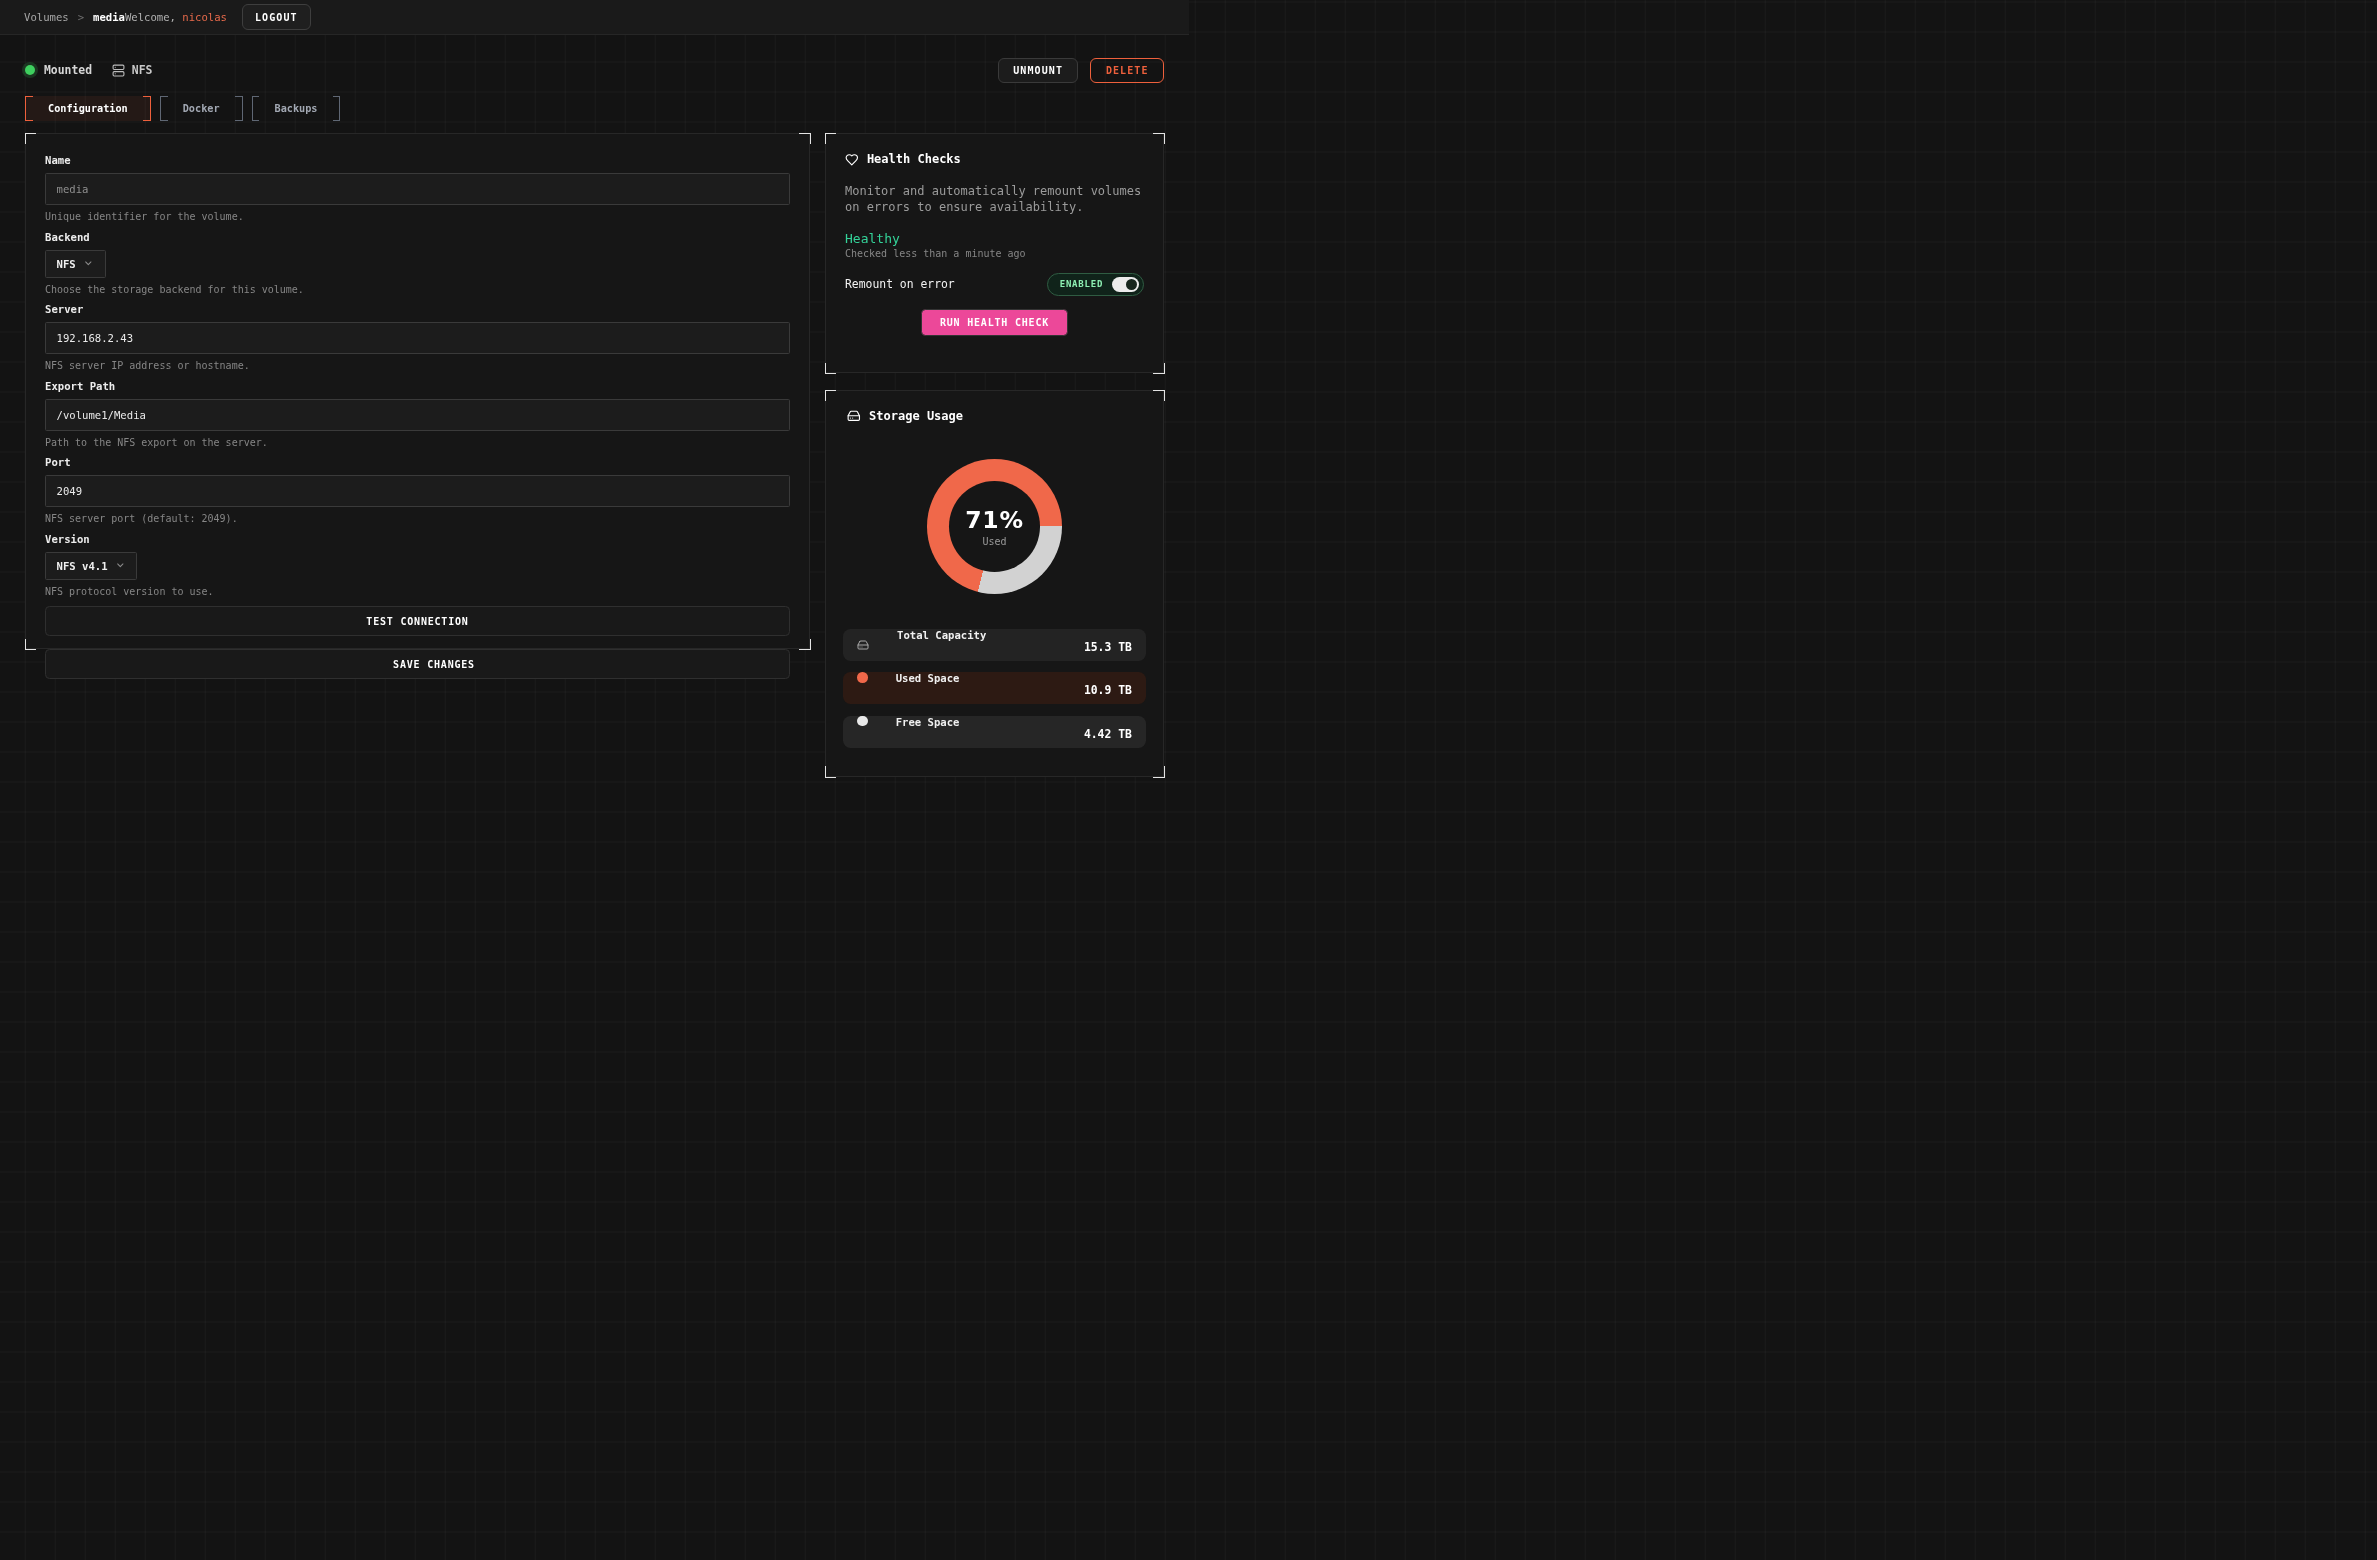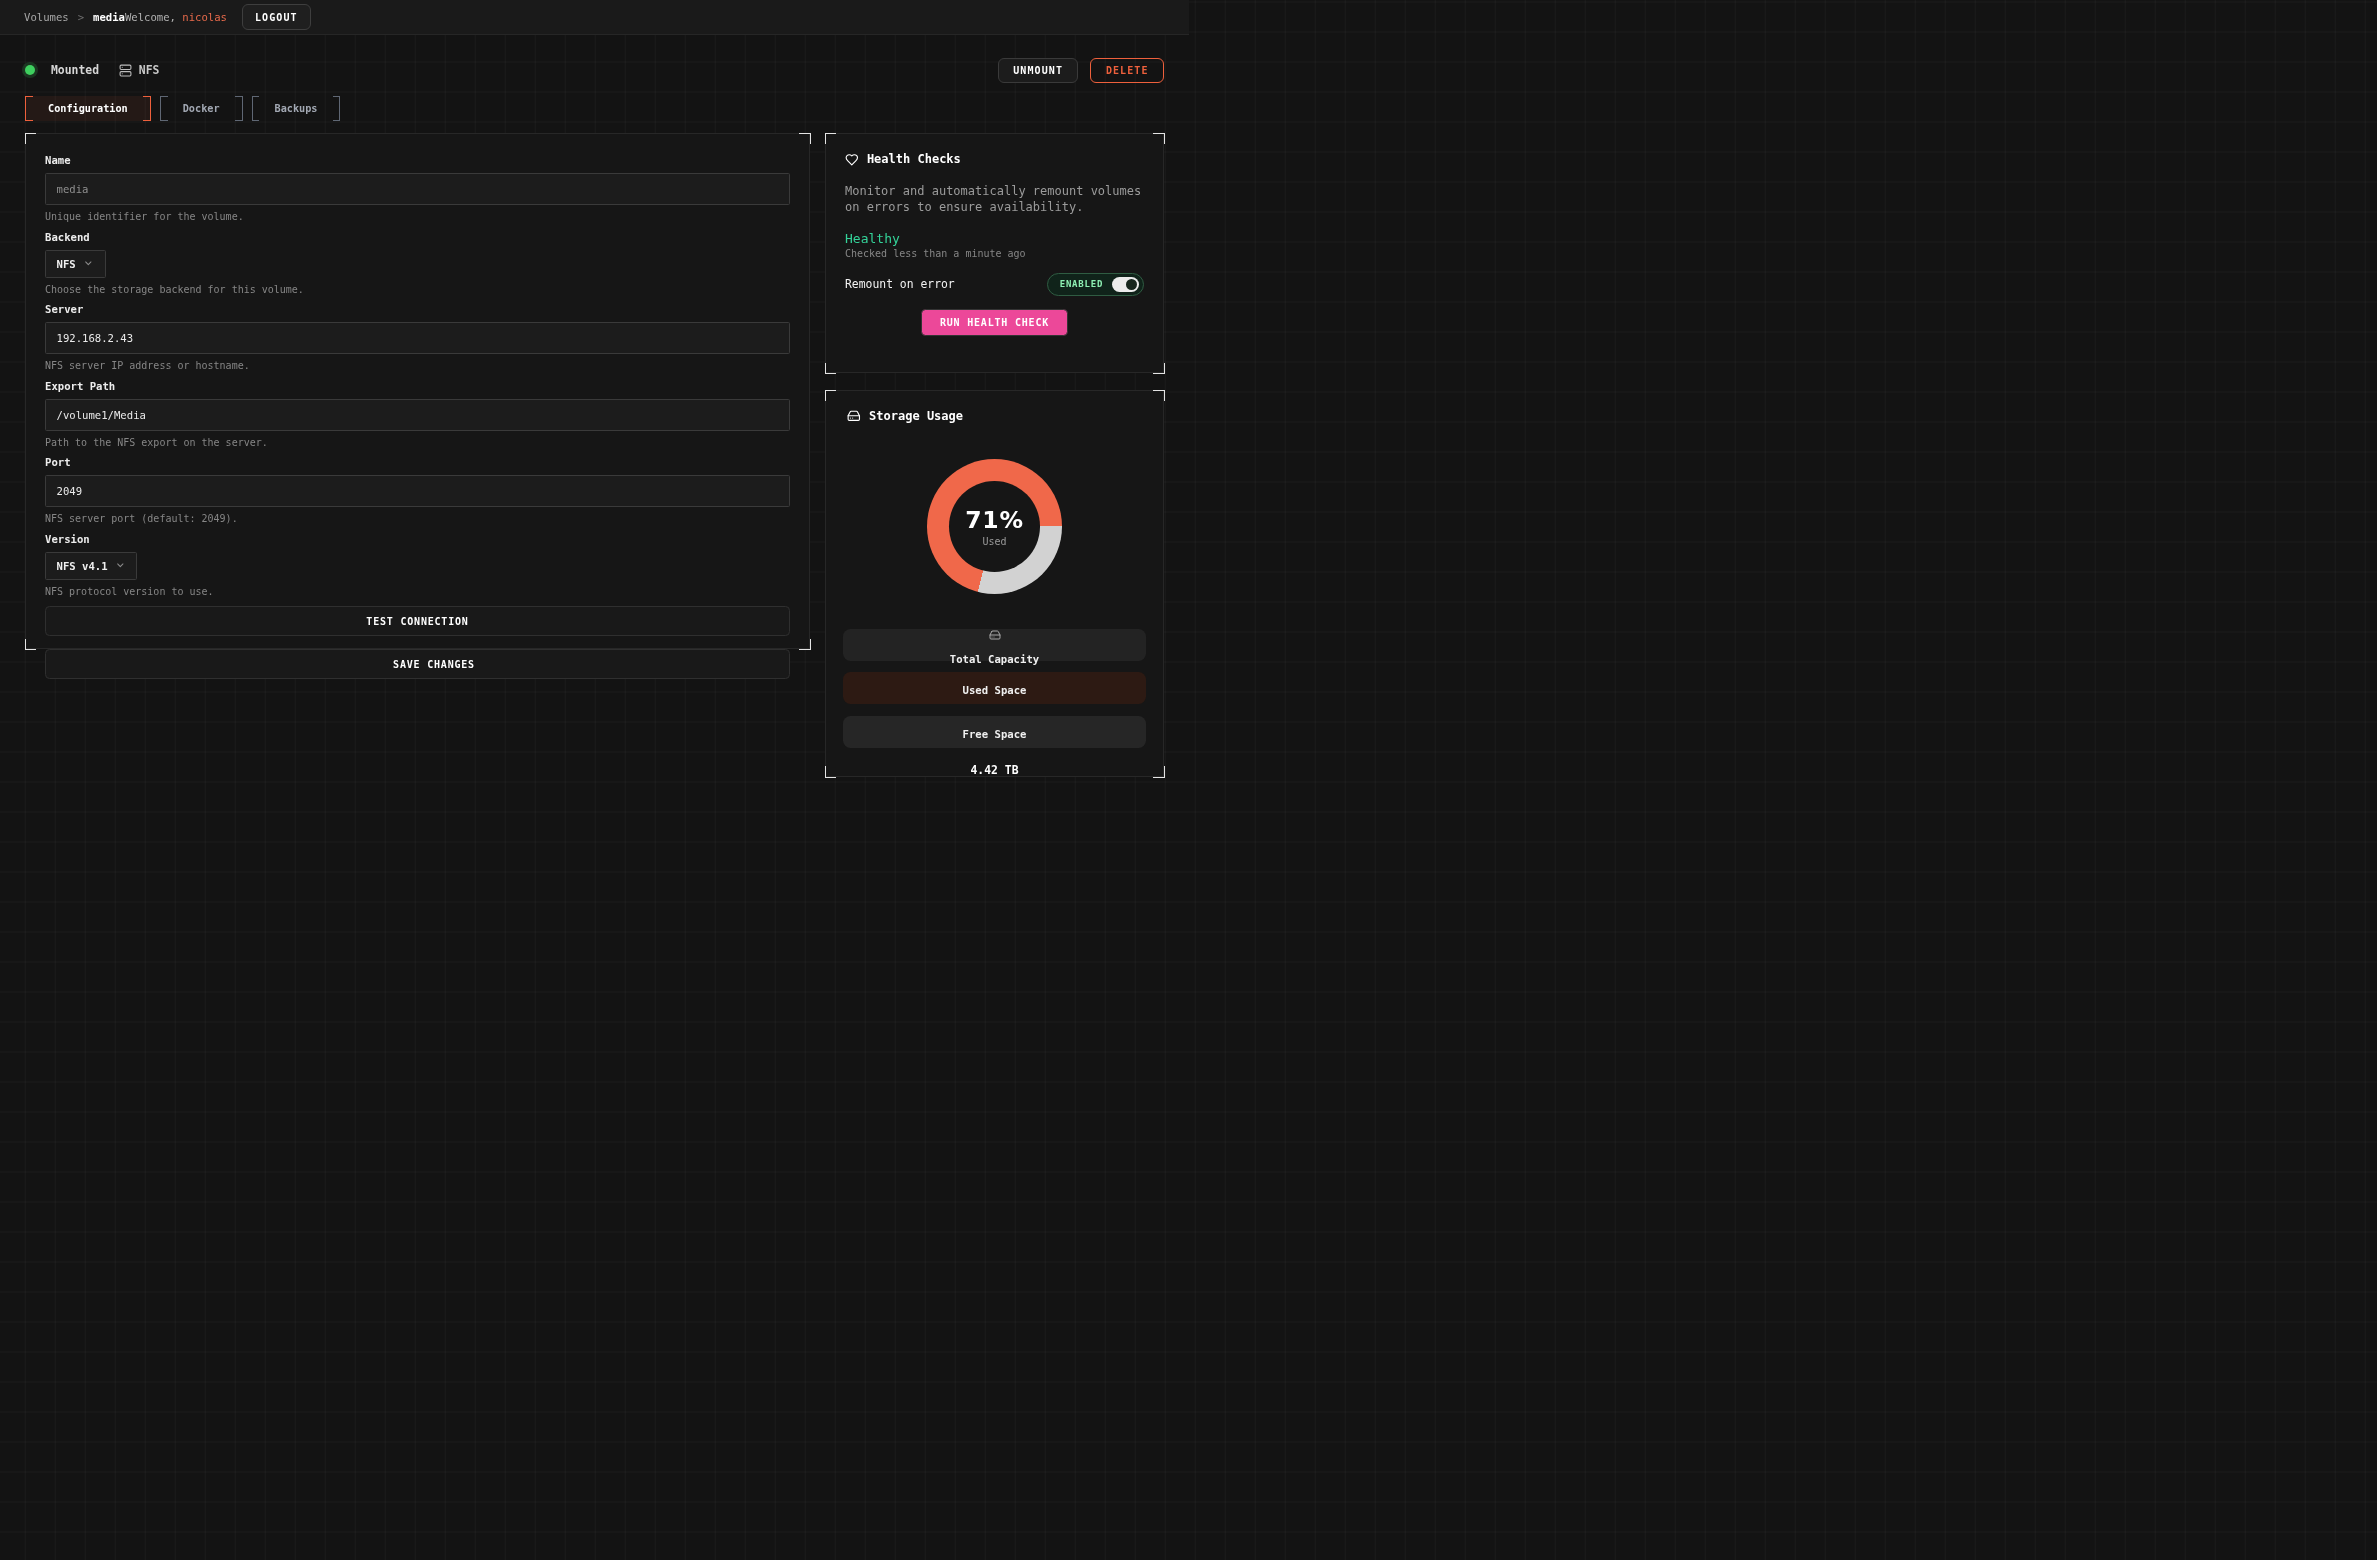--- a/index.html
+++ b/index.html
@@ -48,21 +48,21 @@
   .btn{
     font-family:var(--mono);font-weight:bold;letter-spacing:1.1px;
     background:#1f1f1f;border:0.8px solid #3e3e3e;color:#ffffff;
     border-radius:6px;font-size:10px;padding:0 12px;height:26px;
     display:inline-flex;align-items:center;justify-content:center;cursor:pointer;
   }
   
   .content{padding:20px 25px 0 25px;}
   .status-row{display:flex;align-items:center;justify-content:space-between;height:30px;}
   .status-left{display:flex;align-items:center;gap:20px;}
-  .mounted{display:flex;align-items:center;gap:16px;font-size:11.4px;font-weight:bold;color:#d6d6d6;}
+  .mounted{display:flex;align-items:center;gap:9px;font-size:11.4px;font-weight:bold;color:#d6d6d6;}
   .dot{width:10px;height:10px;border-radius:50%;background:#3ecf5e;box-shadow:0 0 0 3px rgba(62,207,94,0.18);}
   .backend-badge{display:flex;align-items:center;gap:6.8px;font-size:11.4px;font-weight:bold;color:#c9c9c9;}
   .backend-badge svg{color:#bdbdbd;}
   .status-actions{display:flex;align-items:center;gap:12px;}
   .btn-unmount{height:25px;padding:0 14.4px;background:#1c1c1c;border-color:#3a3a3a;}
   .btn-delete{height:25px;padding:0 14.4px;background:transparent;border-color:var(--accent);color:var(--accent);}
   
   .tabs{display:flex;gap:9px;margin-top:11.4px;}
   .tab{
     position:relative;height:25px;padding:0 23px;font-size:10.2px;font-weight:bold;
@@ -133,21 +133,21 @@
   .donut{width:135px;height:135px;border-radius:50%;position:relative;}
   .donut-hole{
     position:absolute;inset:22px;border-radius:50%;background:var(--panel-bg);
     display:flex;flex-direction:column;align-items:center;justify-content:center;gap:2.3px;
   }
   .donut-pct{font-family:var(--sans);font-weight:bold;font-size:23.5px;color:#ffffff;letter-spacing:0.8px;}
   .donut-sub{font-size:10px;color:#9a9a9a;}
   .stat-rows{margin-top:35px;display:flex;flex-direction:column;gap:11.4px;}
   .stat-row{
     height:32px;border-radius:7.6px;background:#232323;
-    display:flex;align-items:center;padding:0 14.4px;gap:12px;flex-direction:column;
+    display:flex;padding:0 14.4px;gap:28px;
   }
   .stat-row.used{background:#2d1a13;}
   .stat-row.free{background:#262626;}
   .stat-label{font-size:10.6px;font-weight:bold;color:#f0f0f0;flex:1;}
   .stat-value{font-size:11.4px;font-weight:bold;color:#ffffff;margin-top:11px;}
   .stat-dot{width:10.6px;height:10.6px;border-radius:50%;}
   .stat-row svg{color:#a8a8a8;}
   .icon{display:inline-flex;align-items:center;justify-content:center;}
 </style>
 </head>

